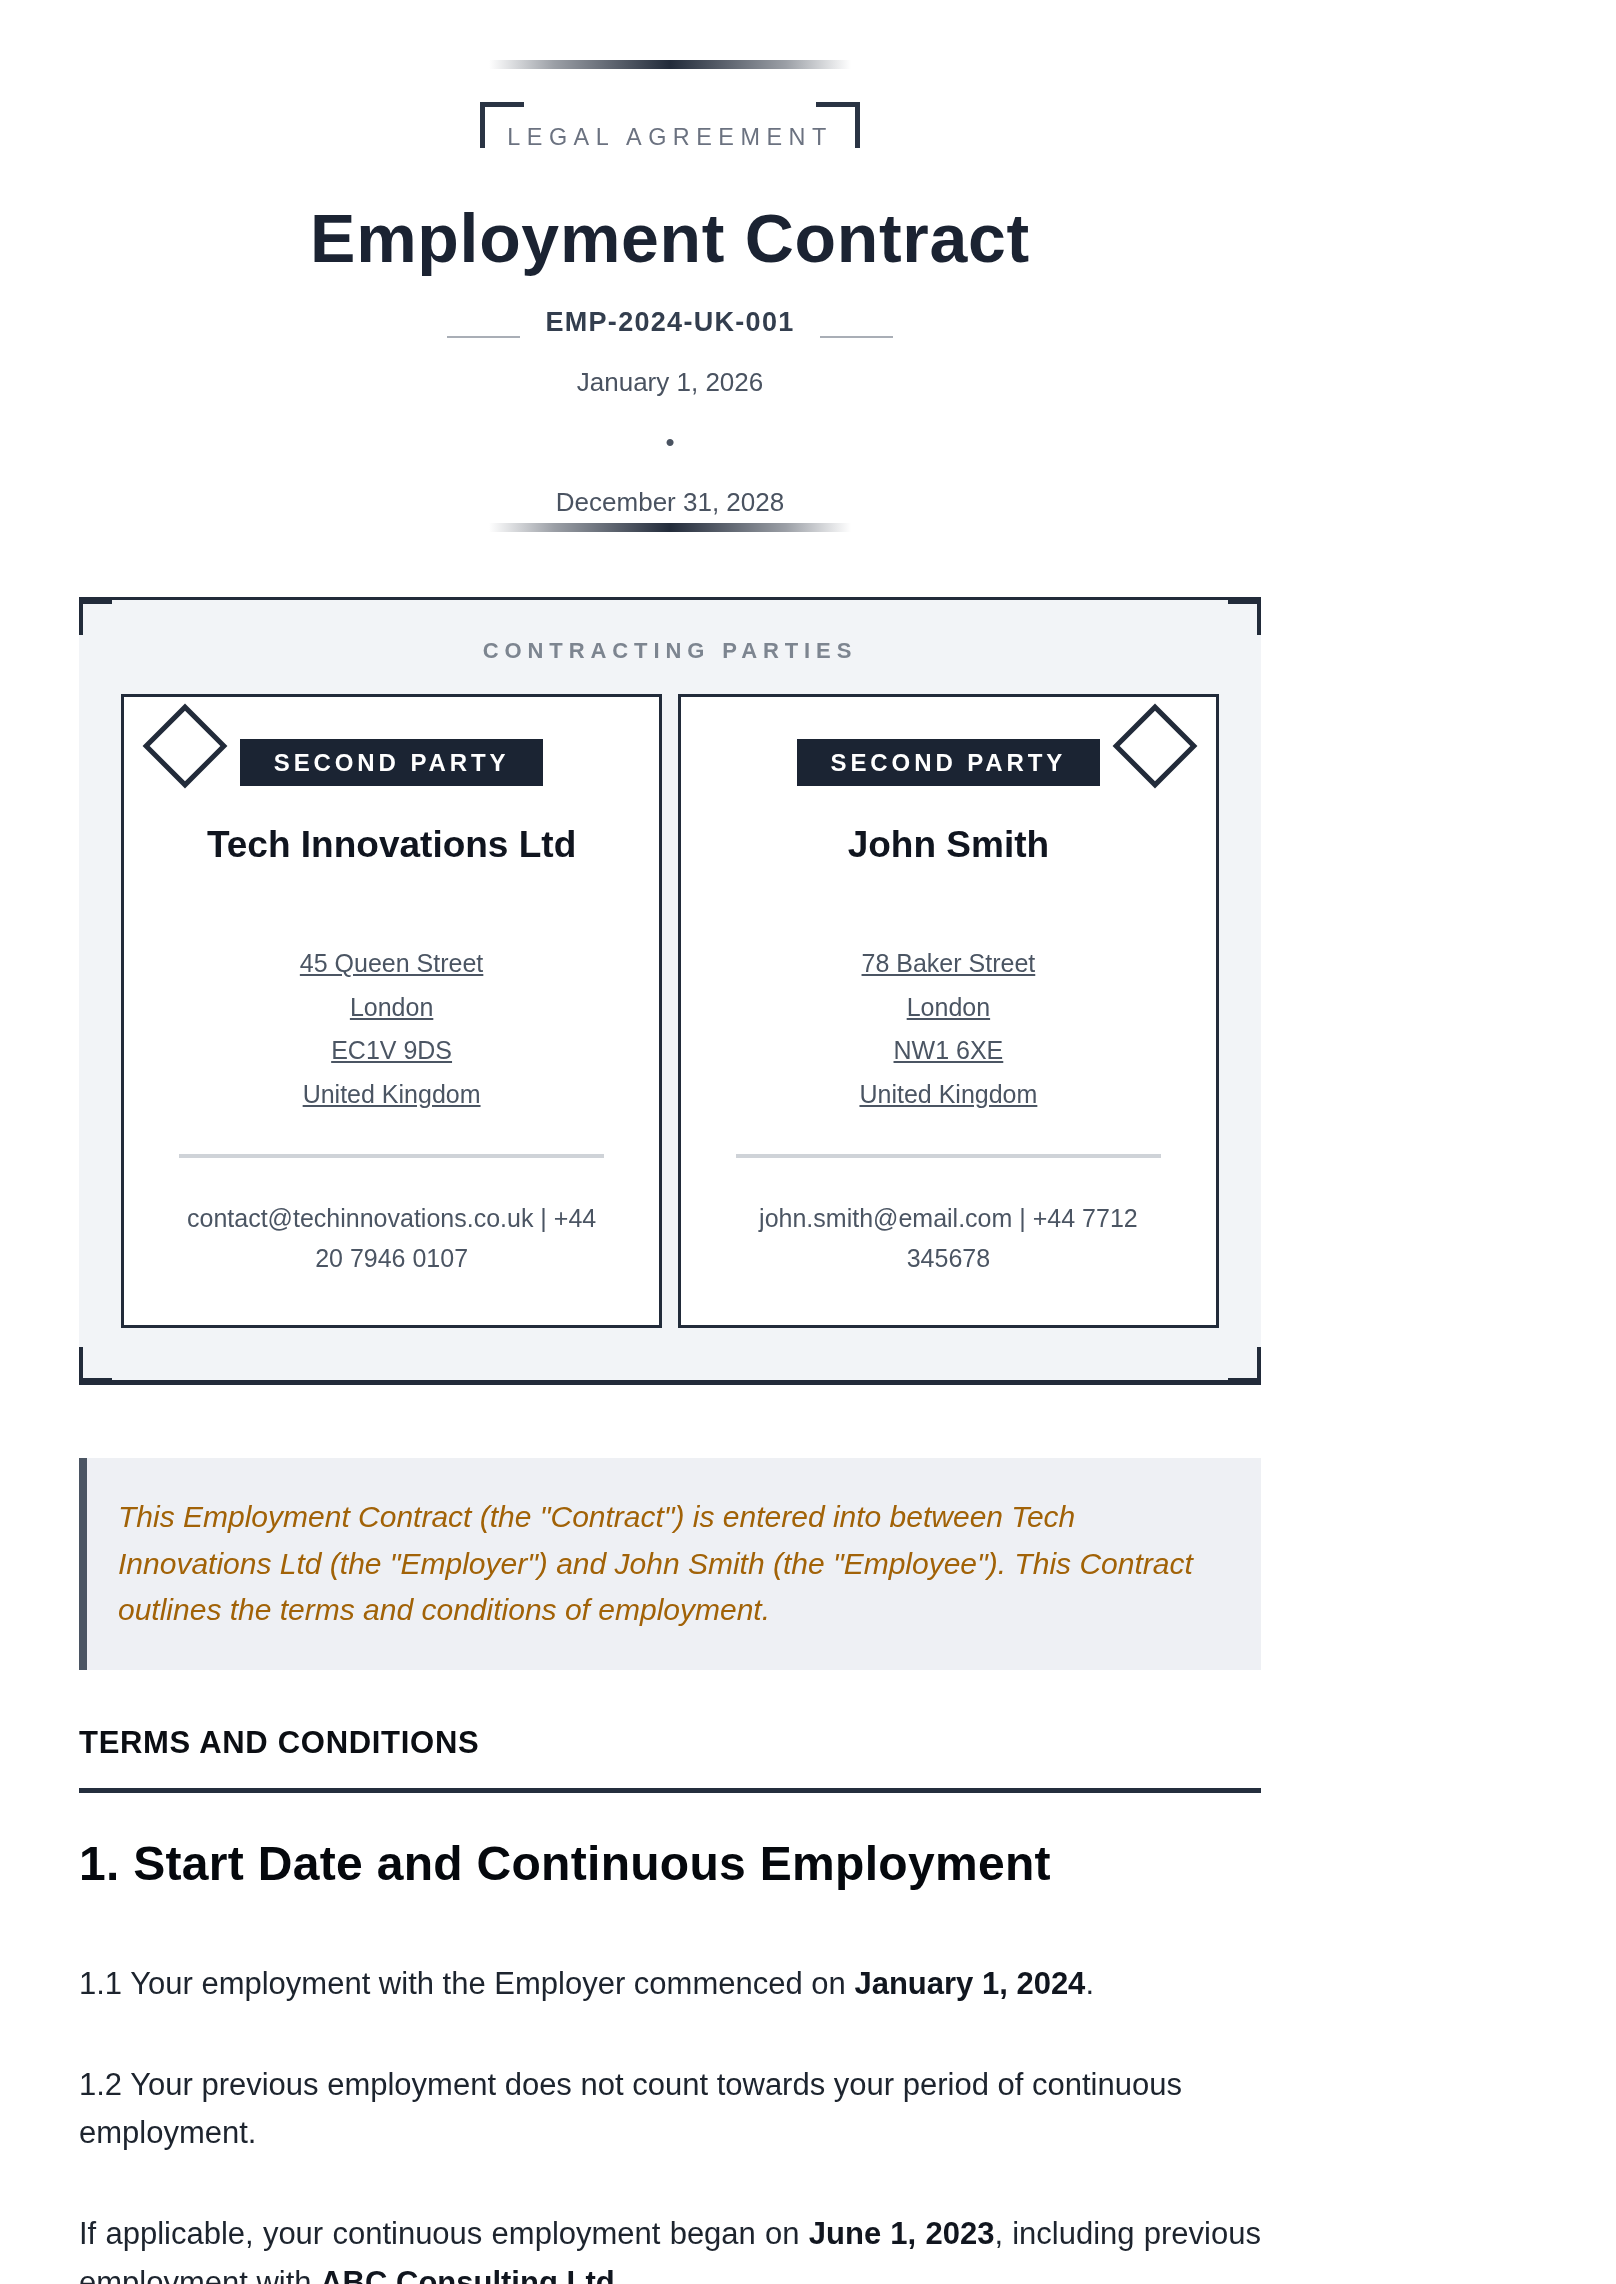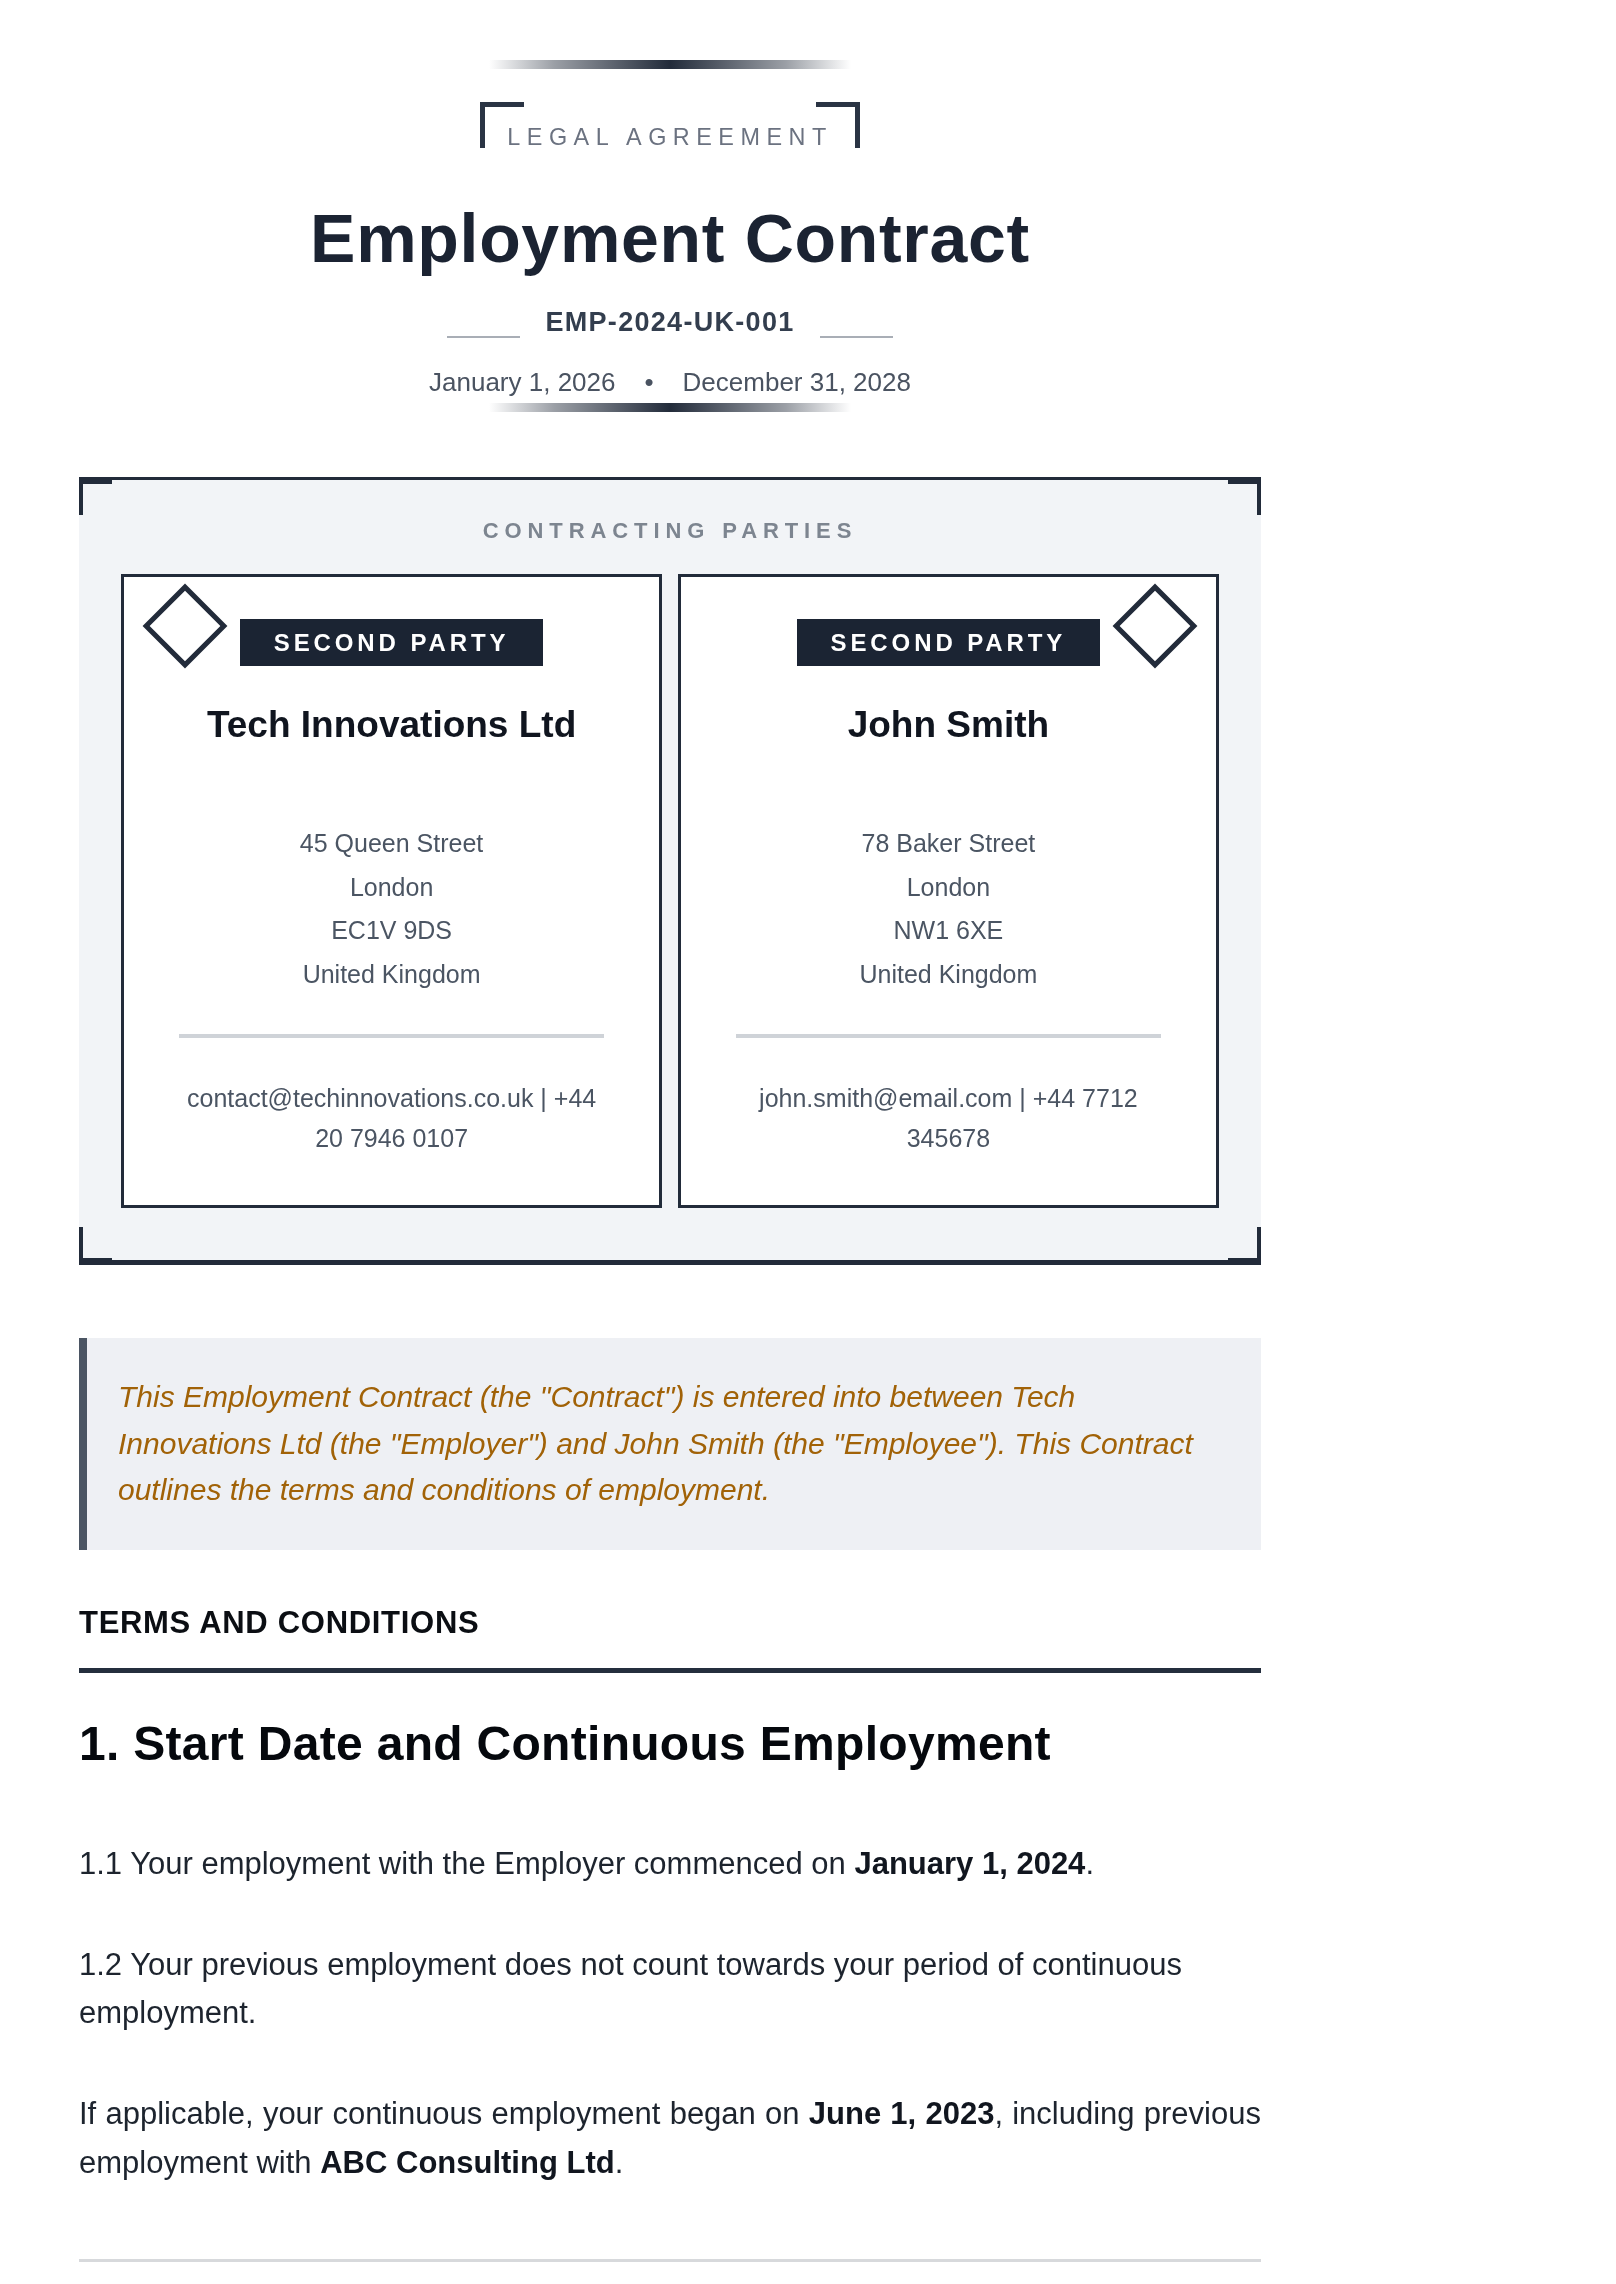--- a/index.html
+++ b/index.html
@@ -35,21 +35,21 @@
     font-size: 68px; line-height: 1.12; font-weight: 800;
     color: #1b2332; letter-spacing: 0.7px;
   }
   .ref-row {
     margin-top: 31px; display: flex; align-items: flex-end; justify-content: center; gap: 25px;
   }
   .ref-line { width: 73px; height: 2.6px; background: #a9aeb6; }
   .ref-text { font-size: 27px; font-weight: 700; color: #333e4e; letter-spacing: 1.3px; }
   .date-row {
     margin-top: 29px; display: flex; align-items: center; justify-content: center; gap: 29px;
-    font-size: 26px; color: #4a5361;
+    font-size: 26px; color: #4a5361; flex-direction: column;
   }
   .date-dot { font-size: 26px; color: #4a5361; }
   .grad-bar.under-date { margin-top: 5.2px; height: 8.5px; }
 
   
   .parties-box {
     position: relative; margin-top: 65px;
     background: #f2f4f7;
     border-top: 3.3px solid #222b3a; border-bottom: 5.2px solid #222b3a;
     padding: 38px 42px 52px;
@@ -74,21 +74,21 @@
     background: #ffffff; border: 5.2px solid #222b3a; transform: rotate(45deg);
   }
   .diamond.left { left: 31px; }
   .diamond.right { right: 31px; }
   .party-badge {
     display: inline-block; background: #1b2433; color: #ffffff;
     font-size: 24px; font-weight: 700; letter-spacing: 3.9px;
     padding: 9.8px 34px; margin-bottom: 38px;
   }
   .party-name { font-size: 37px; font-weight: 800; color: #10151f; margin-bottom: 76px; }
-  .party-address { font-size: 25px; color: #4b5563; line-height: 1.74; }
+  .party-address { font-size: 25px; color: #4b5563; line-height: 1.74; text-decoration: underline; }
   .card-divider { width: 87%; height: 3.3px; background: #cfd3d8; margin: 38px auto 40px; }
   .party-contact { font-size: 25px; color: #4b5563; line-height: 1.62; padding: 0 36px; }
 
   
   .intro-block {
     margin-top: 73px; background: #eef0f4; border-left: 8.5px solid #4b5563;
     padding: 36px 36px 36px 31px;
   }
   .intro-block p {
     margin: 0; font-style: italic; font-size: 30px; line-height: 1.56; color: #a16207;

